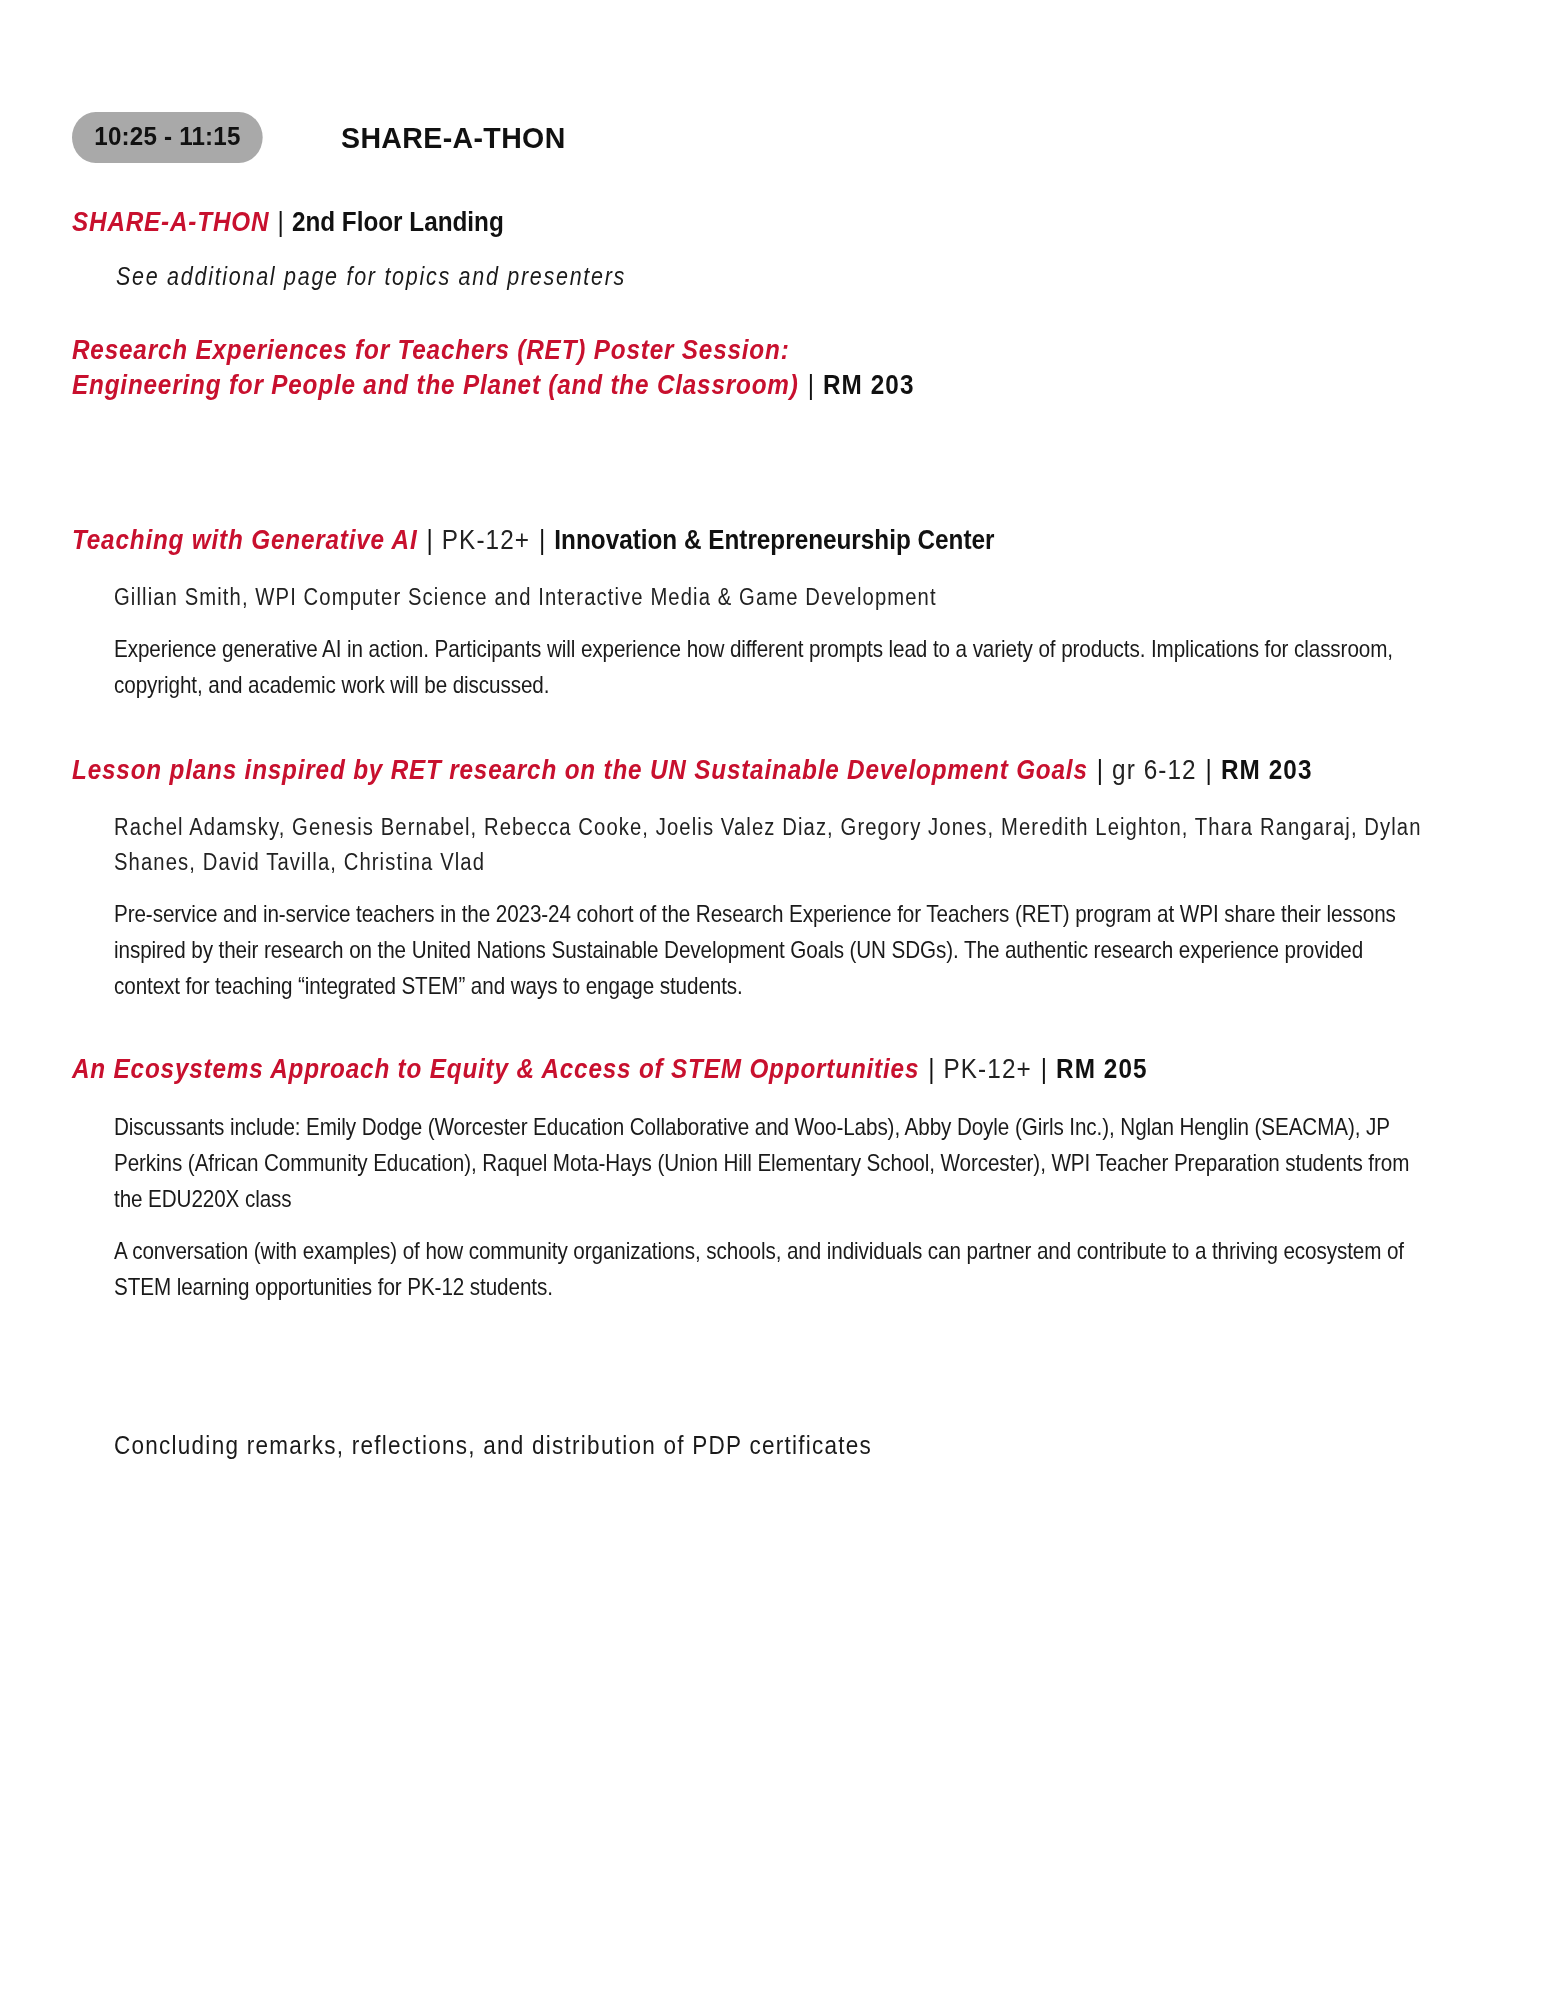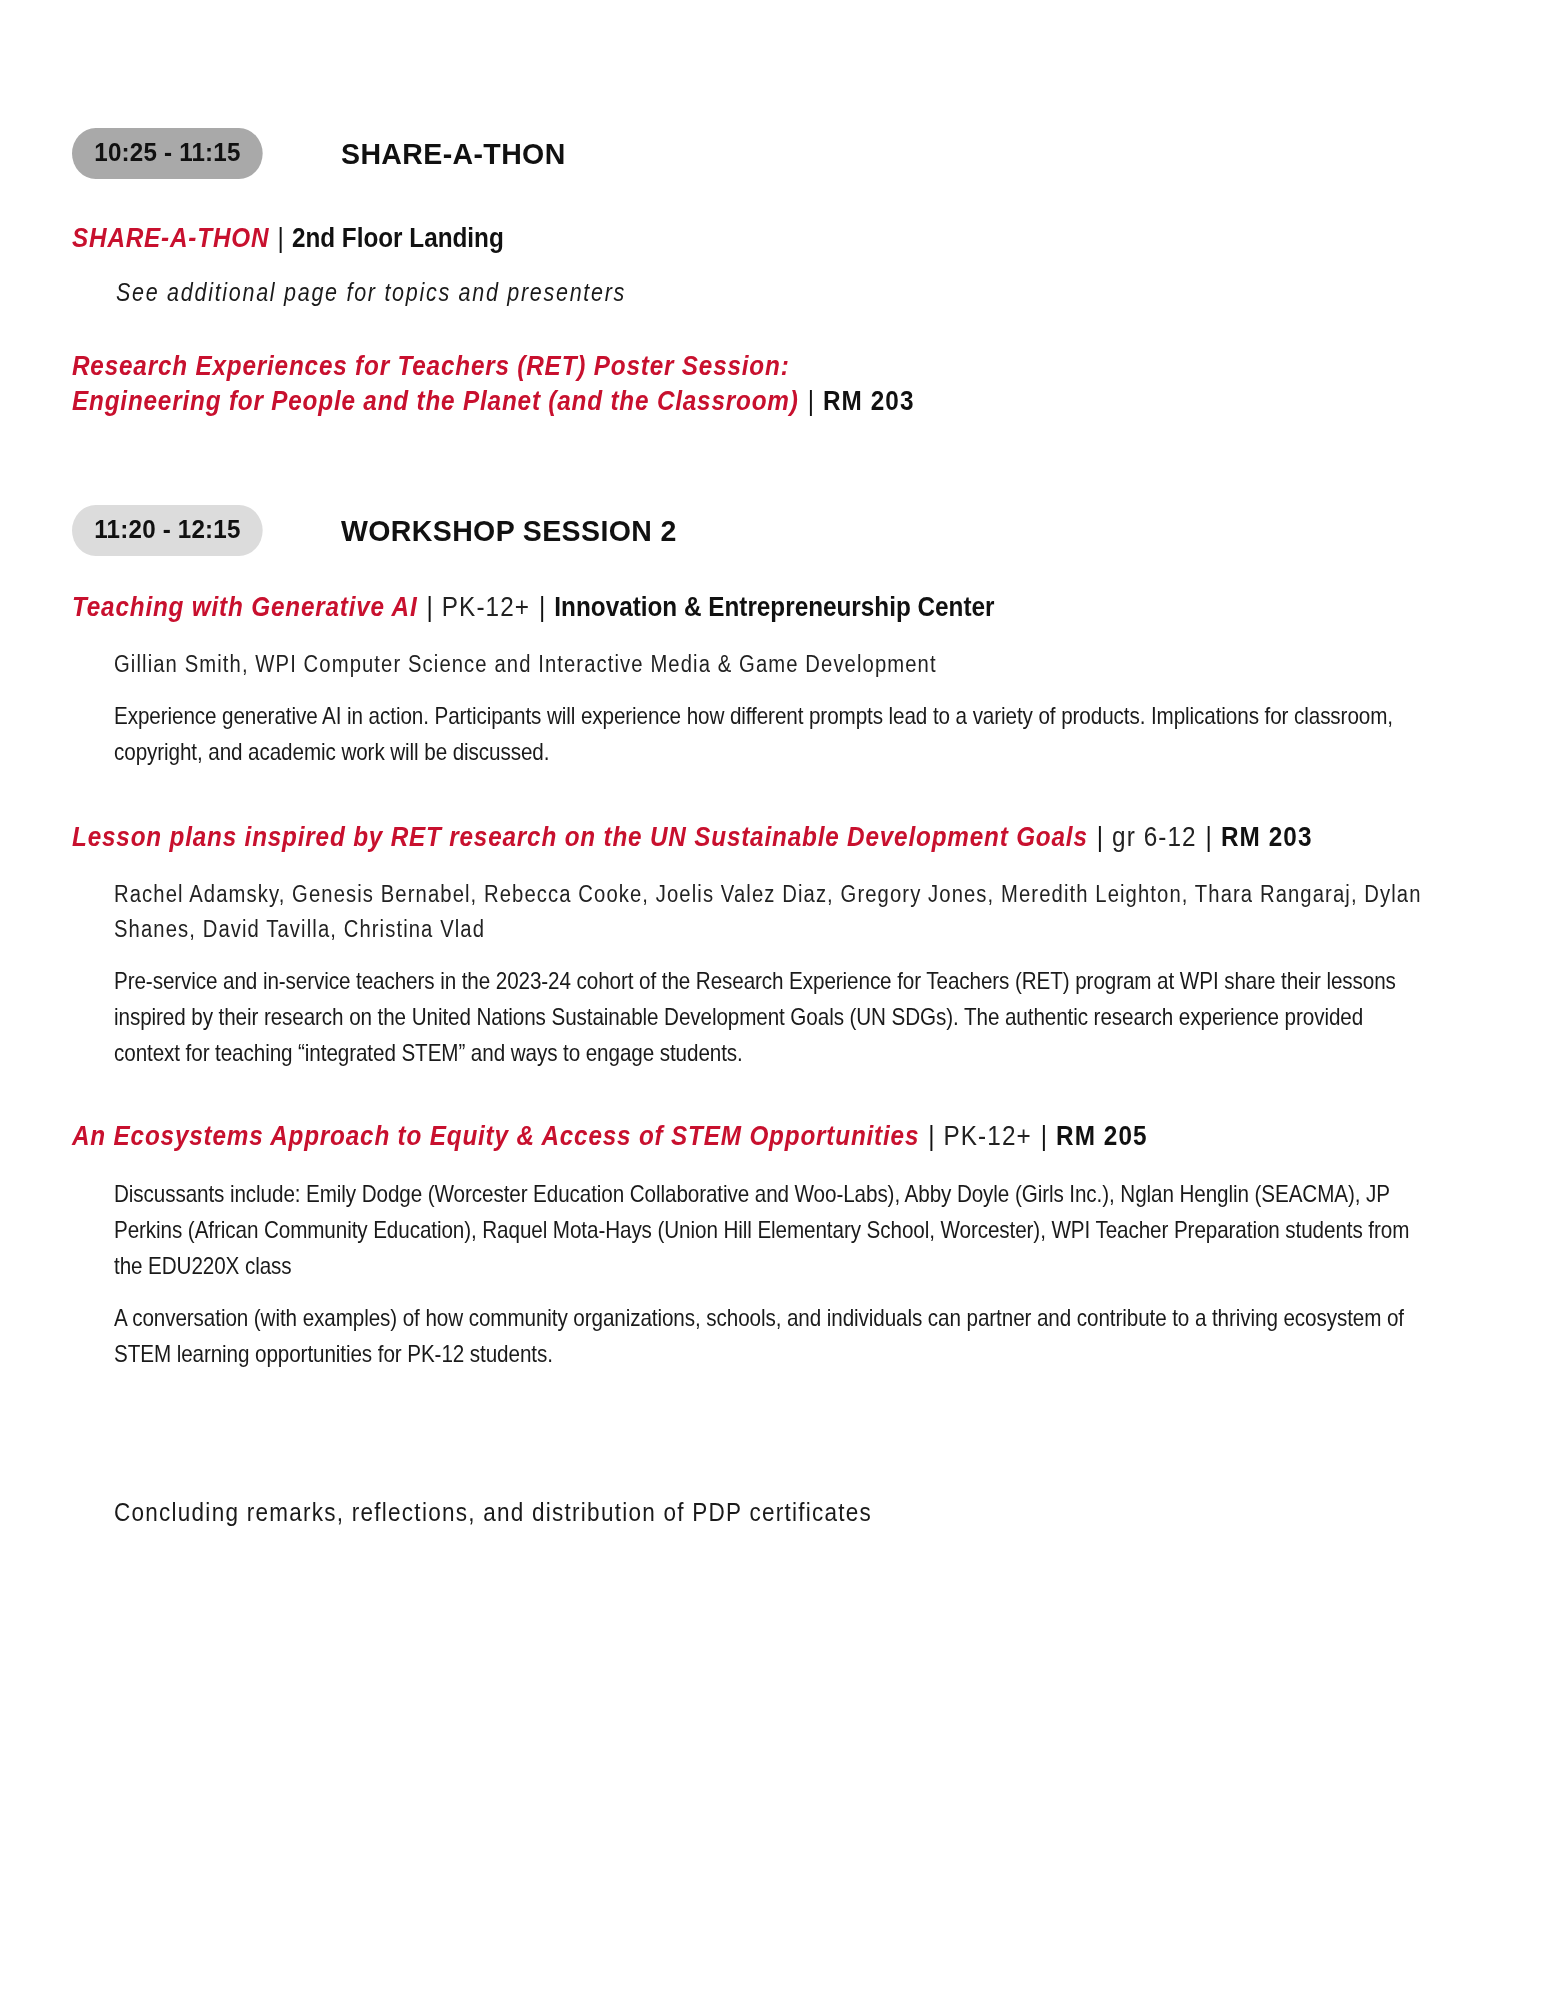--- a/index.html
+++ b/index.html
@@ -15,21 +15,21 @@
     color: #1a1a1a;
     -webkit-font-smoothing: antialiased;
   }
 
   .page {
     position: relative;
     width: 1545px;
     height: 2000px;
     background: #ffffff;
     box-sizing: border-box;
-    padding: 16px 72px;
+    padding: 0 72px;
     overflow: hidden;
   }
 
   
   .block-header {
     display: flex;
     align-items: center;
   }
   .time-pill {
     display: inline-flex;
@@ -173,24 +173,20 @@
 
   <div style="height:42px"></div>
 
   <div class="session-title tight">
     <span class="t-red">Research Experiences for Teachers (RET) Poster Session:</span><br>
     <span class="t-red">Engineering for People and the Planet (and the Classroom)</span><span class="t-sep" style="padding:0 10px;">|</span><span class="t-room">RM 203</span>
   </div>
 
   <div style="height:86px"></div>
 
-  <div class="block-header">
-    <span class="time-pill pill-light">11:20 - 12:15</span>
-    <span class="block-title" style="margin-left:64px;">WORKSHOP SESSION 2</span>
-  </div>
 
   <div style="height:34px"></div>
 
   <div class="session-title">
     <span class="t-red">Teaching with Generative AI</span><span class="t-sep" style="padding:0 10px;">|</span><span class="t-grade">PK-12+</span><span class="t-sep" style="padding:0 10px;">|</span><span class="t-place">Innovation &amp; Entrepreneurship Center</span>
   </div>
 
   <div style="height:22px"></div>
 
   <div class="presenters indent-sm">Gillian Smith, WPI Computer Science and Interactive Media &amp; Game Development</div>

